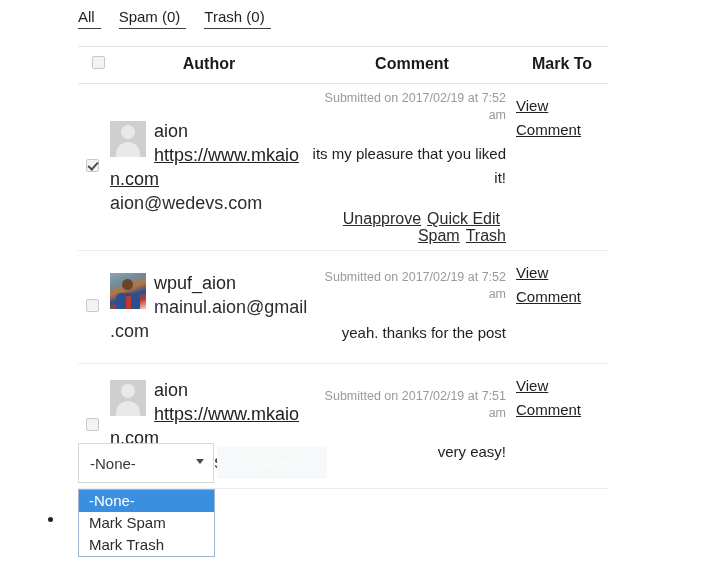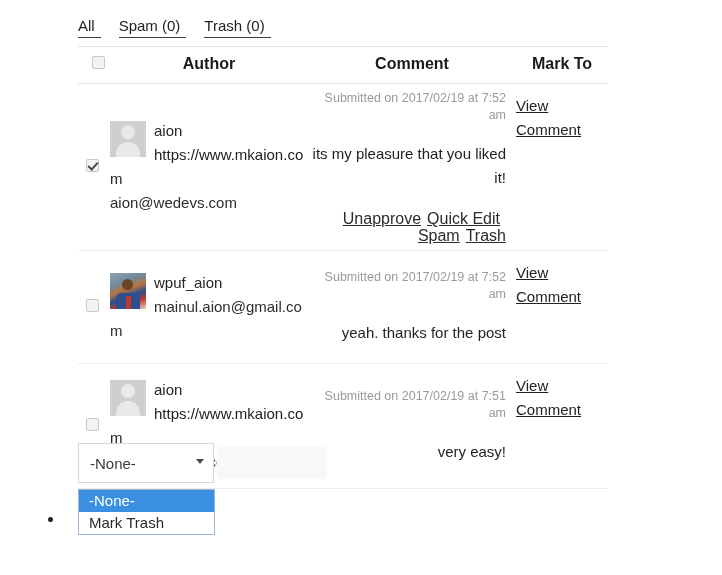--- a/index.html
+++ b/index.html
@@ -14,21 +14,21 @@
     overflow: hidden;
     font-family: "Liberation Sans", sans-serif;
     color: #1d1d1d;
     -webkit-font-smoothing: antialiased;
   }
 
   
   .subsubsub {
     position: absolute;
     left: 78px;
-    top: 16px;
+    top: 7px;
     display: flex;
     align-items: flex-start;
     gap: 0;
     font-size: 15px;
     line-height: 20px;
     text-align: center;
   }
   .subsubsub .tab {
     color: #222222;
     text-decoration: none;
@@ -95,21 +95,21 @@
     height: 8px;
     border: solid #4a4a4a;
     border-width: 0 2px 2px 0;
     transform: rotate(42deg);
   }
   .th-cb { padding-left: 8px !important; }
 
   
   .author-cell { padding: 6px 0 6px 0 !important; }
   .author-inner {
-    font-size: 15px;
+    font-size: 18px;
     line-height: 24px;
     color: #262626;
     word-wrap: break-word;
   }
   .avatar {
     width: 36px;
     height: 36px;
     float: left;
     margin: 2px 8px 2px 0;
     background: #cfcfcf;
@@ -156,20 +156,21 @@
   .avatar.photo .tie {
     position: absolute;
     left: 16px; bottom: 0;
     width: 5px; height: 13px;
     background: #c0392b;
   }
   .author-name { white-space: nowrap; }
   .author-link, .author-email { display: block; }
   .author-link {
     color: #222222;
+    text-decoration: underline;
     cursor: pointer;
   }
   .author-email { color: #2d2d2d; }
 
   
   .comment-cell { padding: 6px 10px 6px 0 !important; text-align: right; }
   .submitted {
     font-size: 12.5px;
     line-height: 17px;
     color: #9a9a9a;
@@ -406,18 +407,19 @@
 <div class="bulk-wrap">
   <div class="select-box">
     <span class="value">-None-</span>
     <span class="arrow"></span>
   </div>
   <button class="submit-btn">Submit</button>
 </div>
 
 <ul class="select-list">
   <li class="selected">-None-</li>
+  <li>Mark Spam</li>
   <li>Mark Trash</li>
 </ul>
 
 <ul class="stray-list">
   <li></li>
 </ul>
 
 </body></html>

